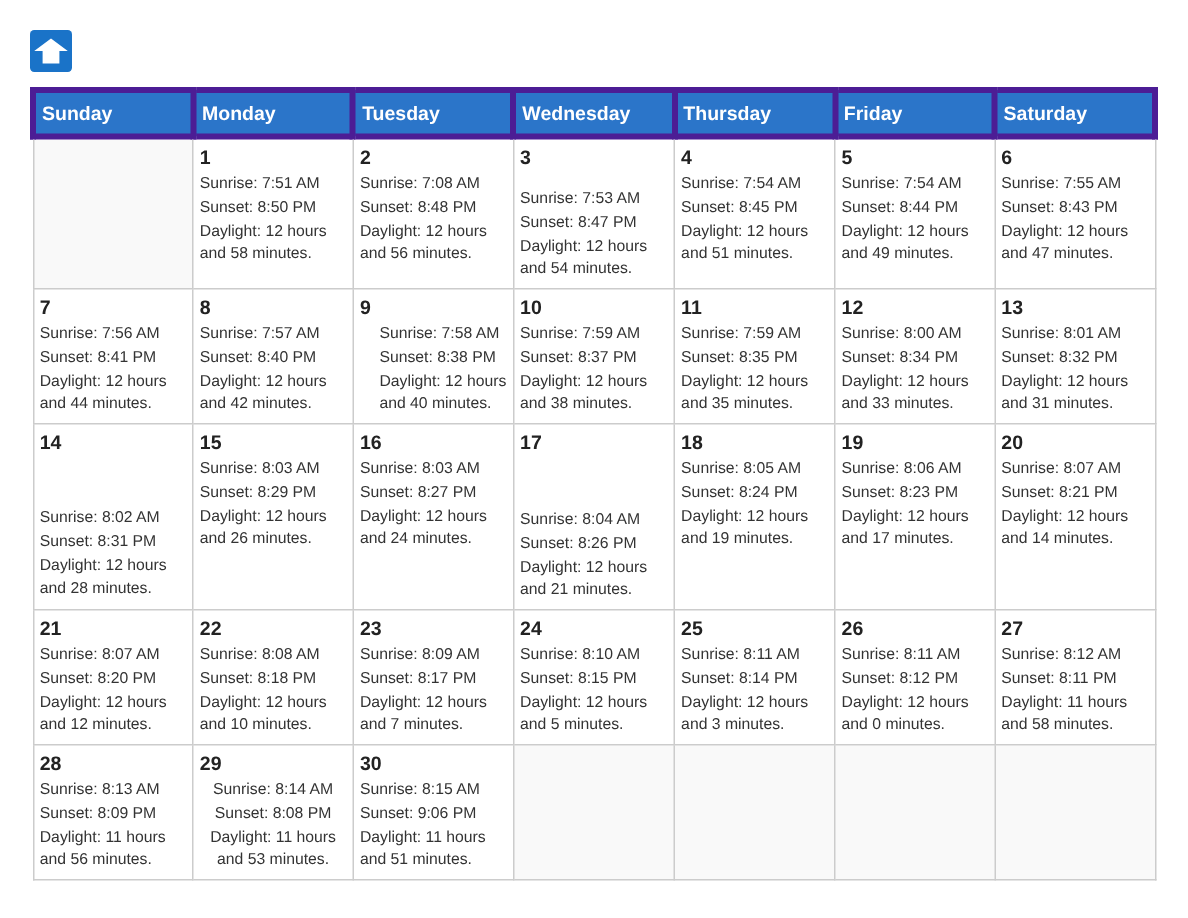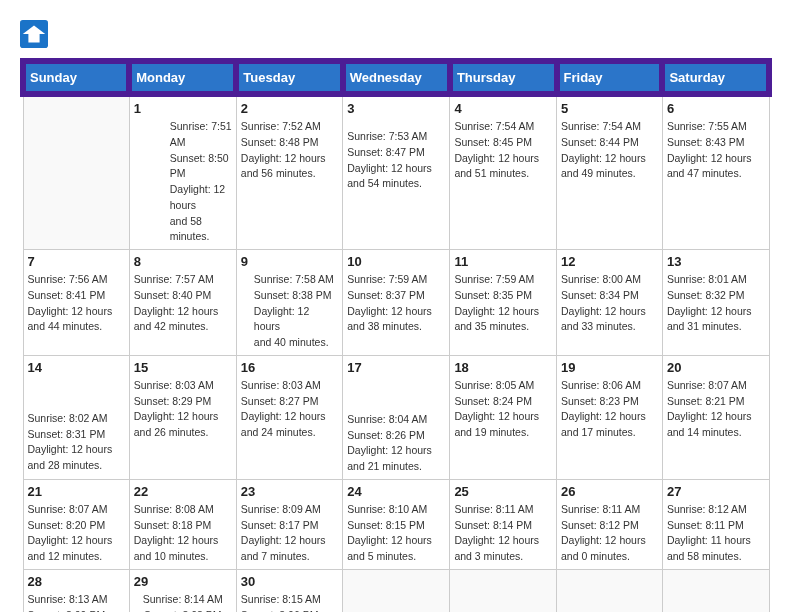--- a/index.html
+++ b/index.html
@@ -51,21 +51,21 @@
       border-collapse: collapse;
       font-size: 11px;
     }
     thead tr th {
       background-color: #2b75c9;
       color: #fff;
       padding: 6px 4px;
       text-align: left;
       font-size: 13px;
       font-weight: bold;
-      border: 6px solid #4c1d95;
+      border: 4px solid #4c1d95;
     }
     tbody tr td {
       vertical-align: top;
       padding: 4px 4px;
       border: 1px solid #ccc;
       min-height: 80px;
       width: 108px;
     }
     tbody tr {
       background: #fff;
@@ -121,28 +121,28 @@
       <th>Thursday</th>
       <th>Friday</th>
       <th>Saturday</th>
     </tr>
   </thead>
   <tbody id="calendar-body">
   <tr>
         <td class="empty"></td>
         <td>
           <span class="day-number">1</span>
-          <div class="day-info" style="white-space: pre-line; margin-left: 36px;">Sunrise: 7:51 AM
+          <div class="day-info" style="white-space: pre-line;">Sunrise: 7:51 AM
 Sunset: 8:50 PM
 Daylight: 12 hours
 and 58 minutes.</div>
         </td>
         <td>
           <span class="day-number">2</span>
-          <div class="day-info" style="white-space: pre-line;">Sunrise: 7:52 AM
+          <div class="day-info" style="white-space: pre-line;">Sunrise: 7:08 AM
 Sunset: 8:48 PM
 Daylight: 12 hours
 and 56 minutes.</div>
         </td>
         <td>
           <span class="day-number">3</span>
           <div class="day-info" style="white-space: pre-line; margin-top: 13px;">Sunrise: 7:53 AM
 Sunset: 8:47 PM
 Daylight: 12 hours
 and 54 minutes.</div>
@@ -333,21 +333,21 @@
         <td>
           <span class="day-number">29</span>
           <div class="day-info" style="white-space: pre-line; text-align: center;">Sunrise: 8:14 AM
 Sunset: 8:08 PM
 Daylight: 11 hours
 and 53 minutes.</div>
         </td>
         <td>
           <span class="day-number">30</span>
           <div class="day-info" style="white-space: pre-line;">Sunrise: 8:15 AM
-Sunset: 8:06 PM
+Sunset: 9:06 PM
 Daylight: 11 hours
 and 51 minutes.</div>
         </td>
         <td class="empty"></td>
         <td class="empty"></td>
         <td class="empty"></td>
         <td class="empty"></td>
       </tr>
     </tbody>
 </table>

